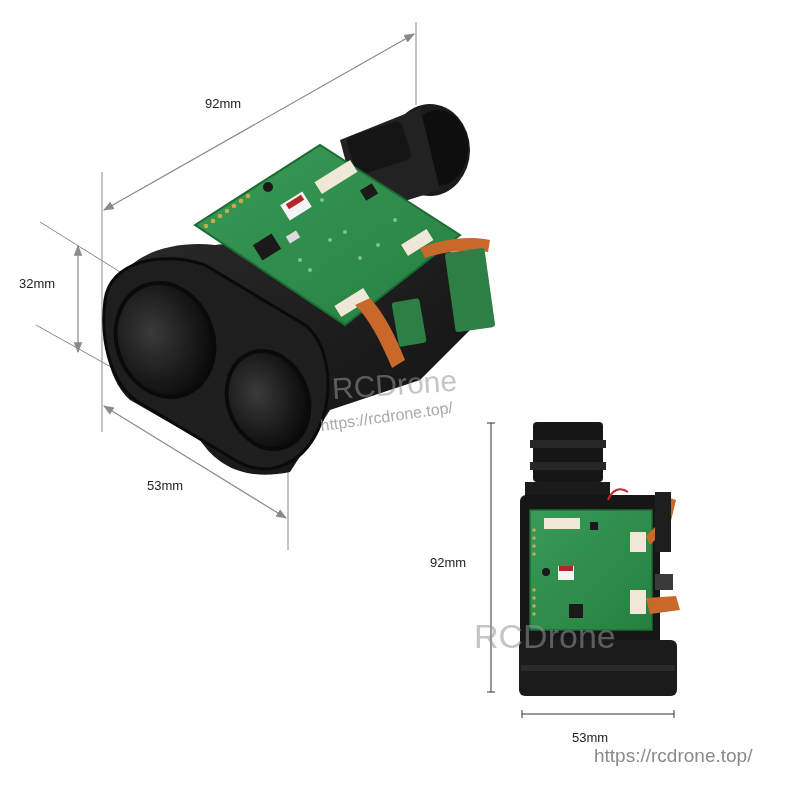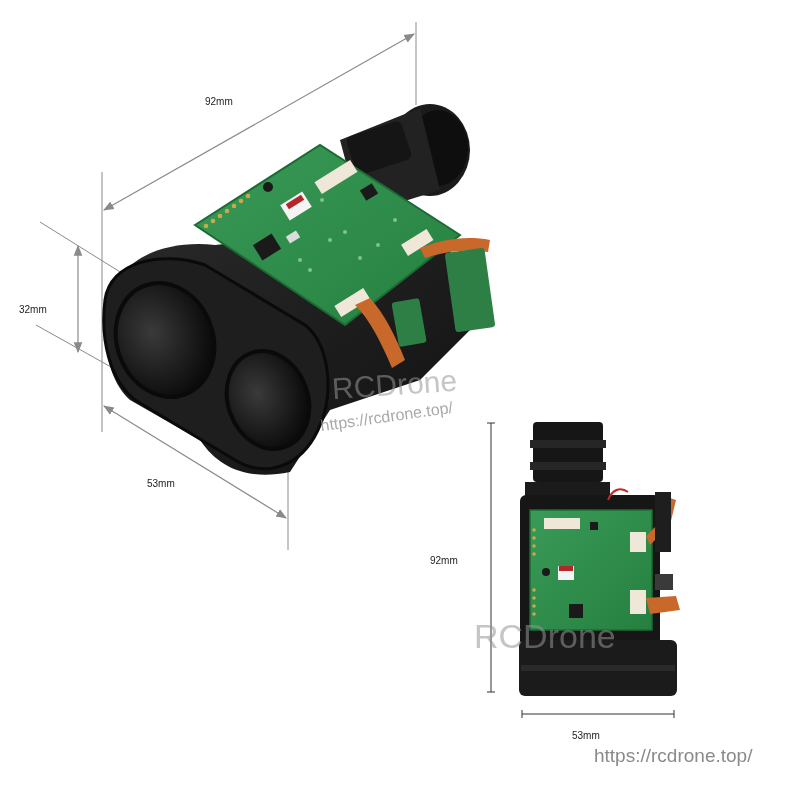--- a/index.html
+++ b/index.html
@@ -1,20 +1,20 @@
 <!DOCTYPE html>
 <html><head>
 <meta charset="utf-8">
 <style>
   html, body { margin: 0; padding: 0; background: #ffffff; }
   body { width: 800px; height: 800px; position: relative; overflow: hidden;
          font-family: "Liberation Sans", "DejaVu Sans", sans-serif; }
   .stage { position: absolute; left: 0; top: 0; width: 800px; height: 800px; }
   svg.art { position: absolute; left: 0; top: 0; }
-  .dim-label { position: absolute; font-size: 10px; color: #222222; white-space: nowrap; }
+  .dim-label { position: absolute; font-size: 13px; color: #222222; white-space: nowrap; }
   .wm-big { position: absolute; color: rgba(150,150,150,0.55); font-size: 34px; letter-spacing: 0px; white-space: nowrap; }
   .wm-small { position: absolute; color: rgba(140,140,140,0.75); font-size: 16px; white-space: nowrap; }
   .wm-url { position: absolute; color: #8a8a8a; font-size: 19px; white-space: nowrap; }
 </style>
 </head>
 <body>
 
 <div class="stage">
 
   <svg class="art" width="800" height="800" viewBox="0 0 800 800">
@@ -153,21 +153,21 @@
       </g>
 
       <path d="M646,536 L662,520 L670,498 L676,500 L670,525 L650,545 Z" fill="#c8682a"></path>
       <path d="M646,598 L676,596 L680,610 L650,614 Z" fill="#c8682a"></path>
       <rect x="655" y="574" width="18" height="16" fill="#3a3a3a"></rect>
       <rect x="655" y="492" width="16" height="60" fill="#1e1e1e"></rect>
     </g>
   </svg>
 
   <div class="dim-label" style="left:205px; top:96px;">92mm</div>
-  <div class="dim-label" style="left:19px; top:276px;margin-top:28px;">32mm</div>
+  <div class="dim-label" style="left:19px; top:276px;">32mm</div>
   <div class="dim-label" style="left:147px; top:478px;">53mm</div>
 
   <div class="wm-big" style="left:332px; top:368px; font-size:30px; transform:rotate(-4deg);">RCDrone</div>
   <div class="wm-small" style="left:320px; top:408px; transform:rotate(-8deg);">https://rcdrone.top/</div>
 
   <div class="dim-label" style="left:430px; top:555px;">92mm</div>
   <div class="dim-label" style="left:572px; top:730px;">53mm</div>
 
   <div class="wm-big" style="left:474px; top:617px;">RCDrone</div>
 

